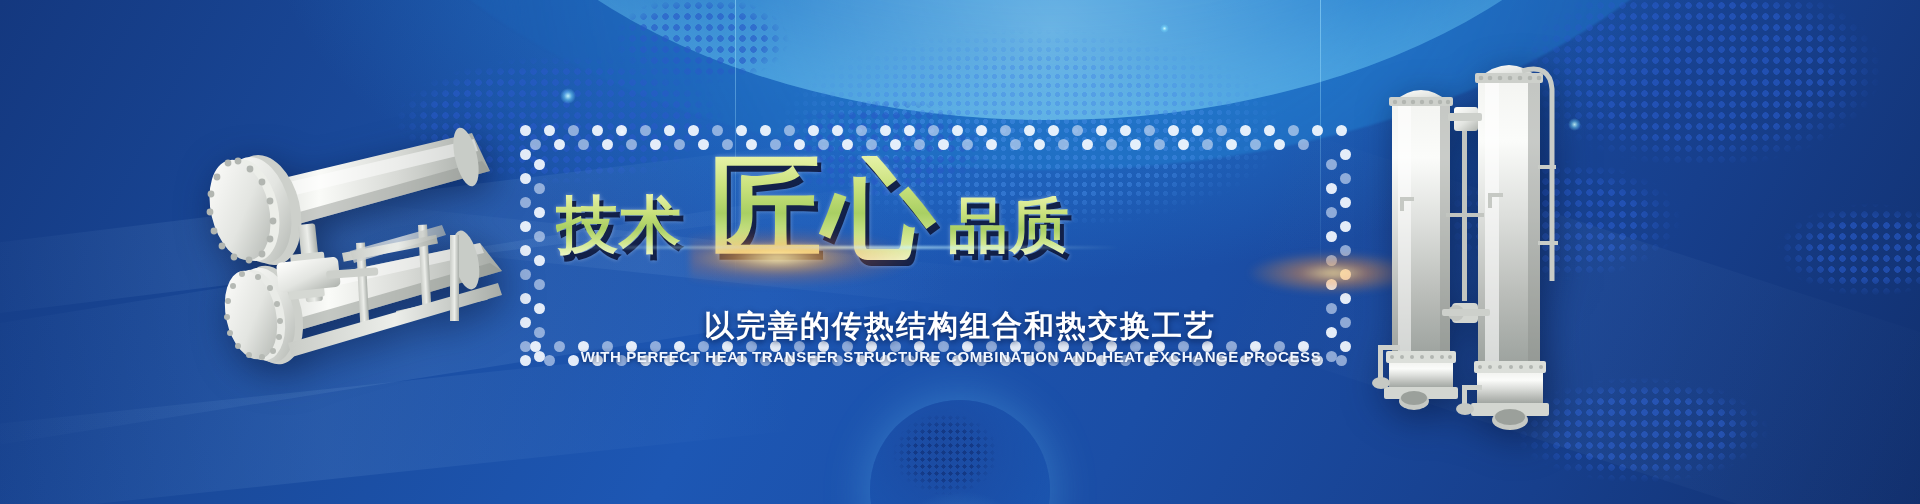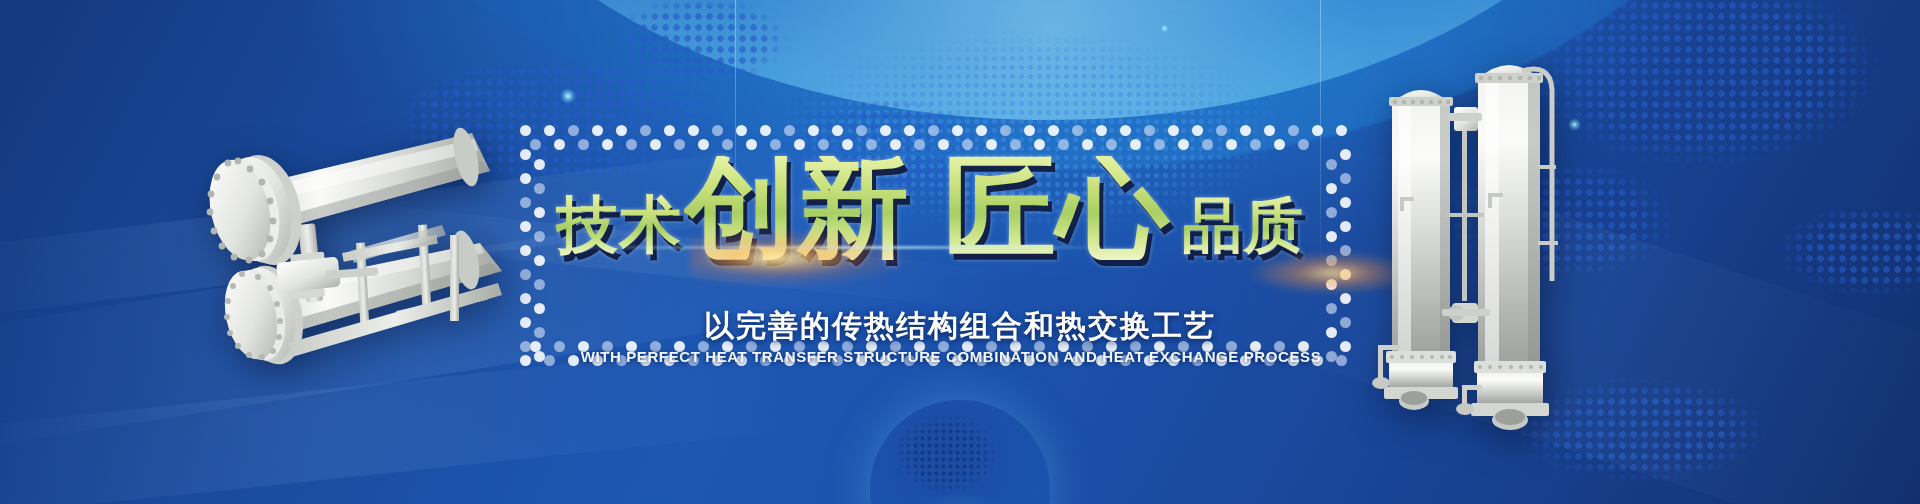--- a/index.html
+++ b/index.html
@@ -386,21 +386,20 @@
       <div class="dot dim" style="left: 14px; top: 202px;"></div>
       <div class="dot" style="left: 806px; top: 202px;"></div>
       <div class="dot dim" style="left: 0px; top: 216px;"></div>
       <div class="dot" style="left: 820px; top: 216px;"></div>
       <div class="dot" style="left: 14px; top: 226px;"></div>
       <div class="dot dim" style="left: 806px; top: 226px;"></div>
     </div>
 
   <div class="headline">
     <span class="hl-small">技术</span>
-    <span class="hl-big">创新</span>
     <span class="hl-gap"></span>
     <span class="hl-big">匠心</span>
     <span class="hl-small2">品质</span>
   </div>
 
   <div class="lens-streak"></div>
   <div class="lens"></div>
   <div class="lens2"></div>
 
   <div class="sub-cn">以完善的传热结构组合和热交换工艺</div>

